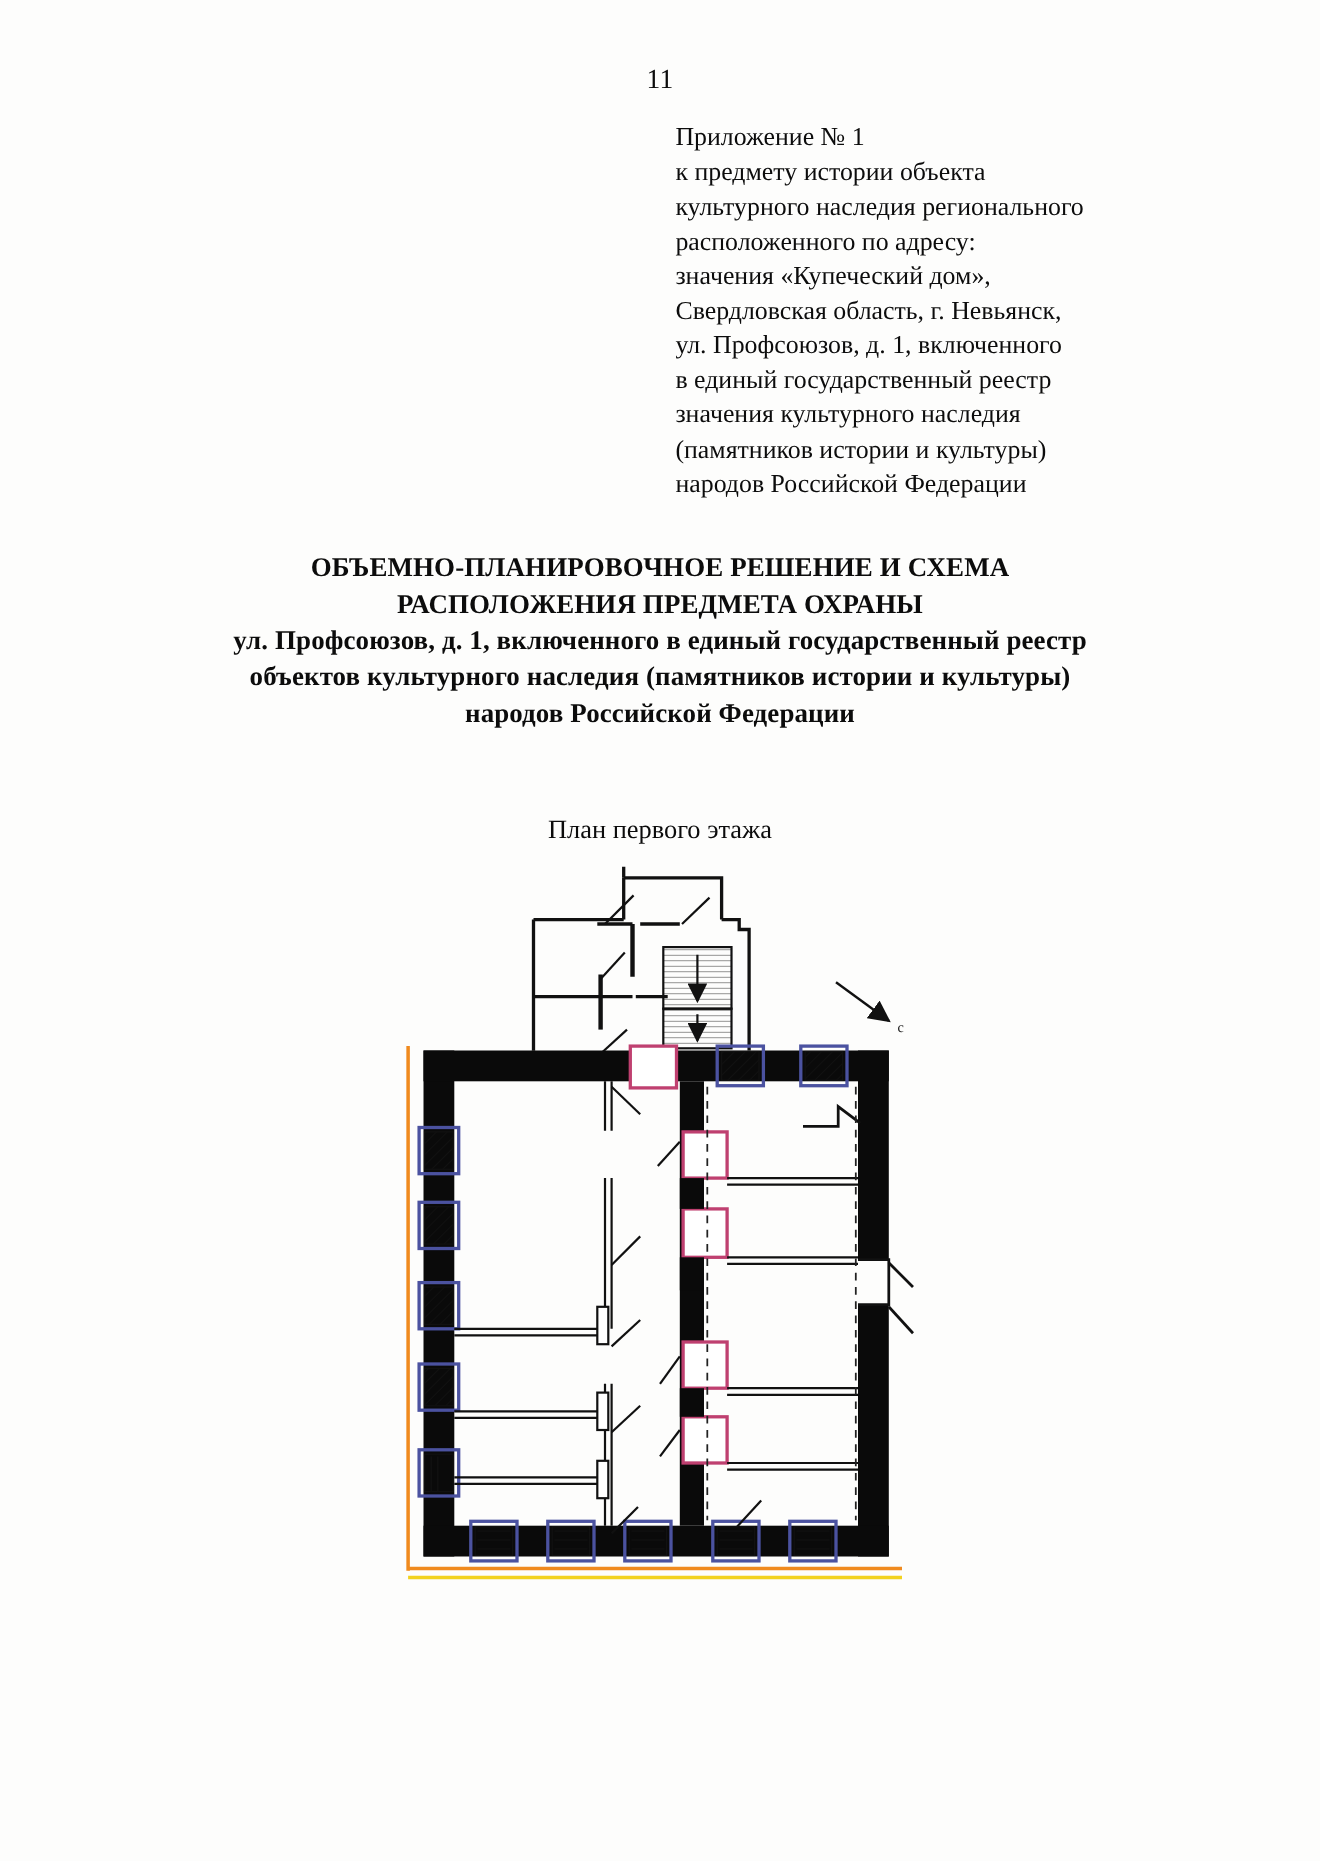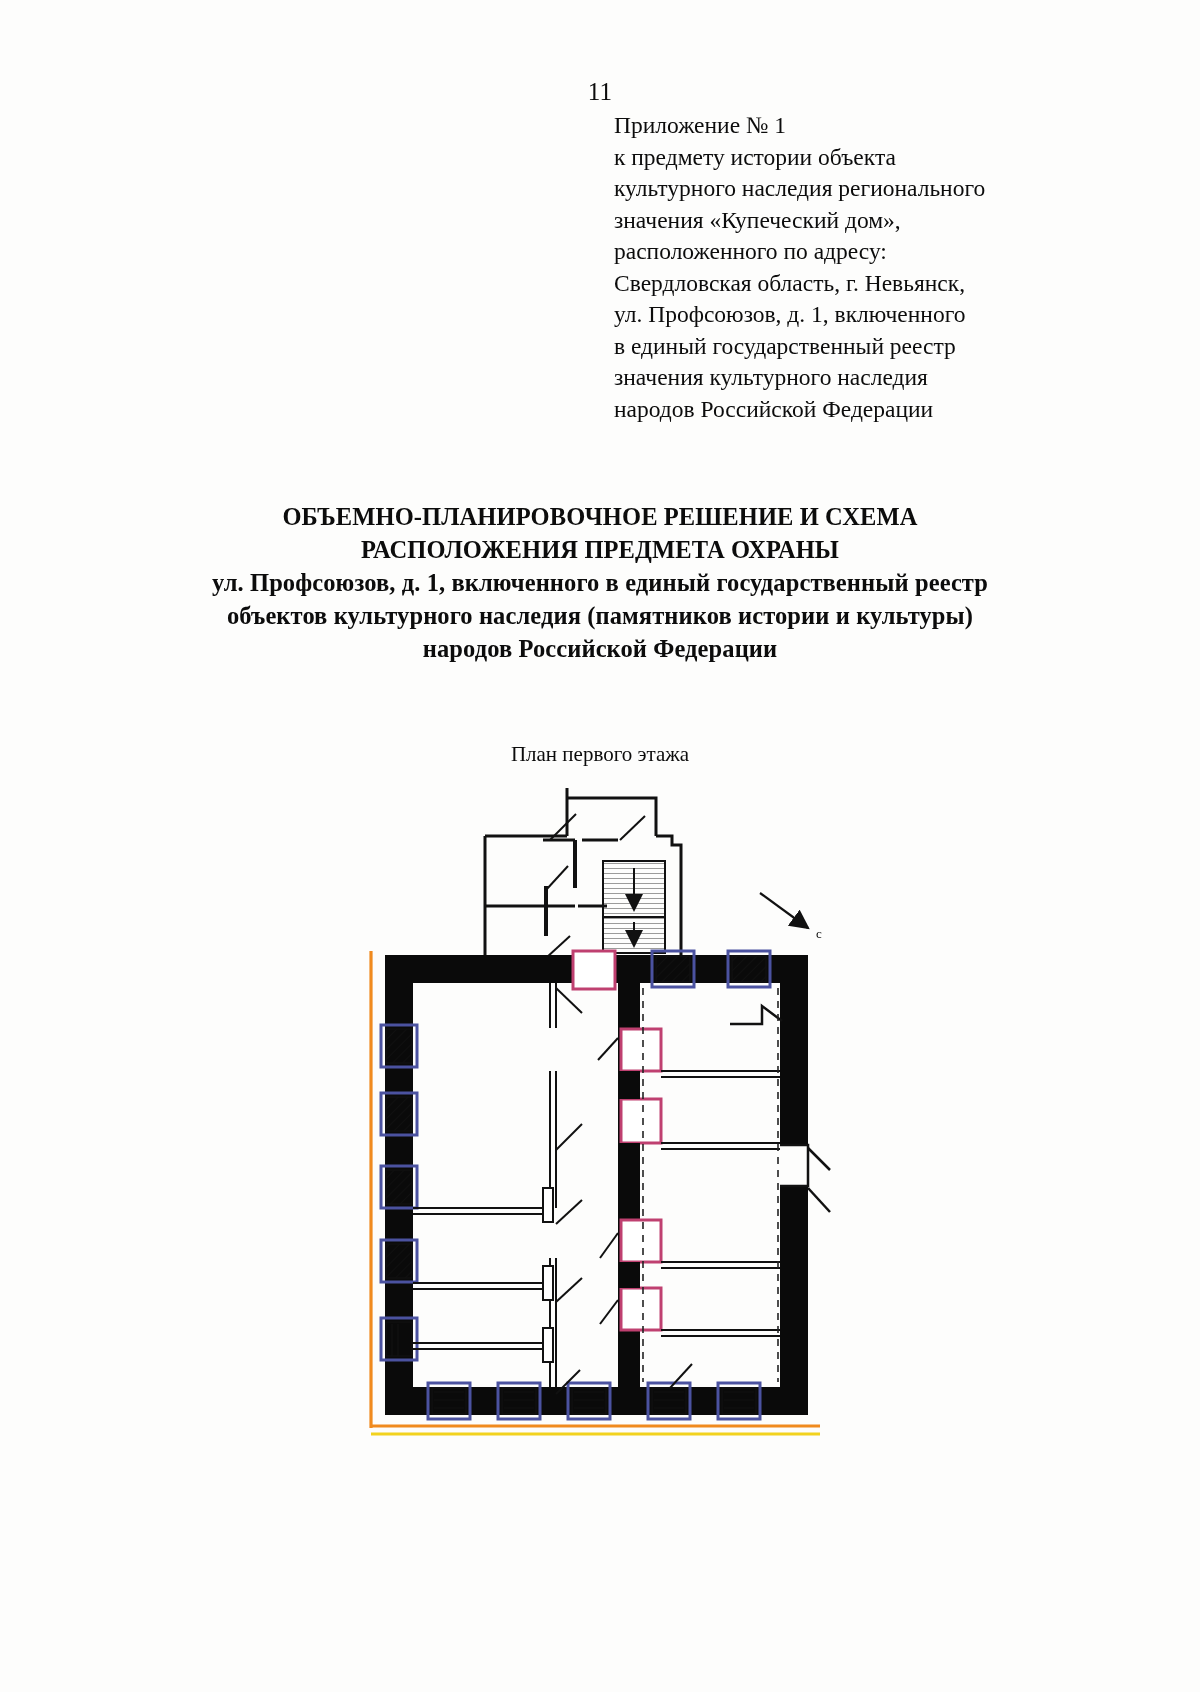--- a/index.html
+++ b/index.html
@@ -11,21 +11,21 @@
     position:relative;
     overflow:hidden;
   }
   .page{
     position:absolute;inset:0;
     background:#fdfdfc;
   }
   
   .page-number{
     position:absolute;
-    top:78px;left:0;width:1200px;
+    top:59px;left:0;width:1200px;
     text-align:center;
     font-size:25px;
     letter-spacing:0.2px;
   }
   
   .appendix-block{
     position:absolute;
     top:110px;
     left:614px;
     width:470px;
@@ -46,21 +46,21 @@
     line-height:33px;
     letter-spacing:0.1px;
   }
   .doc-title div{white-space:nowrap;font-family:Liberation Serif, serif;}
   
   .plan-caption{
     position:absolute;
     top:742px;
     left:0;width:1200px;
     text-align:center;
-    font-size:21px;
+    font-size:24px;
   }
   
   .plan-wrap{
     position:absolute;
     left:360px;
     top:788px;
     width:480px;
     height:660px;
   }
   .plan-svg{display:block;}
@@ -74,26 +74,27 @@
 <body>
 
 <div class="page">
 
   <div class="page-number">11</div>
 
   <div class="appendix-block">
     <div>Приложение № 1</div>
     <div>к предмету истории объекта</div>
     <div>культурного наследия регионального</div>
+    <div>расположенного по адресу:</div>
     <div>значения «Купеческий дом»,</div>
-    <div>расположенного по адресу:</div>
     <div>Свердловская область, г. Невьянск,</div>
     <div>ул. Профсоюзов, д. 1, включенного</div>
     <div>в единый государственный реестр</div>
     <div>значения культурного наследия</div>
+    <div>(памятников истории и культуры)</div>
     <div>народов Российской Федерации</div>
   </div>
 
   <div class="doc-title">
     <div>ОБЪЕМНО-ПЛАНИРОВОЧНОЕ РЕШЕНИЕ И СХЕМА</div>
     <div>РАСПОЛОЖЕНИЯ ПРЕДМЕТА ОХРАНЫ</div>
     <div>ул. Профсоюзов, д. 1, включенного в единый государственный реестр</div>
     <div>объектов культурного наследия (памятников истории и культуры)</div>
     <div>народов Российской Федерации</div>
   </div>

